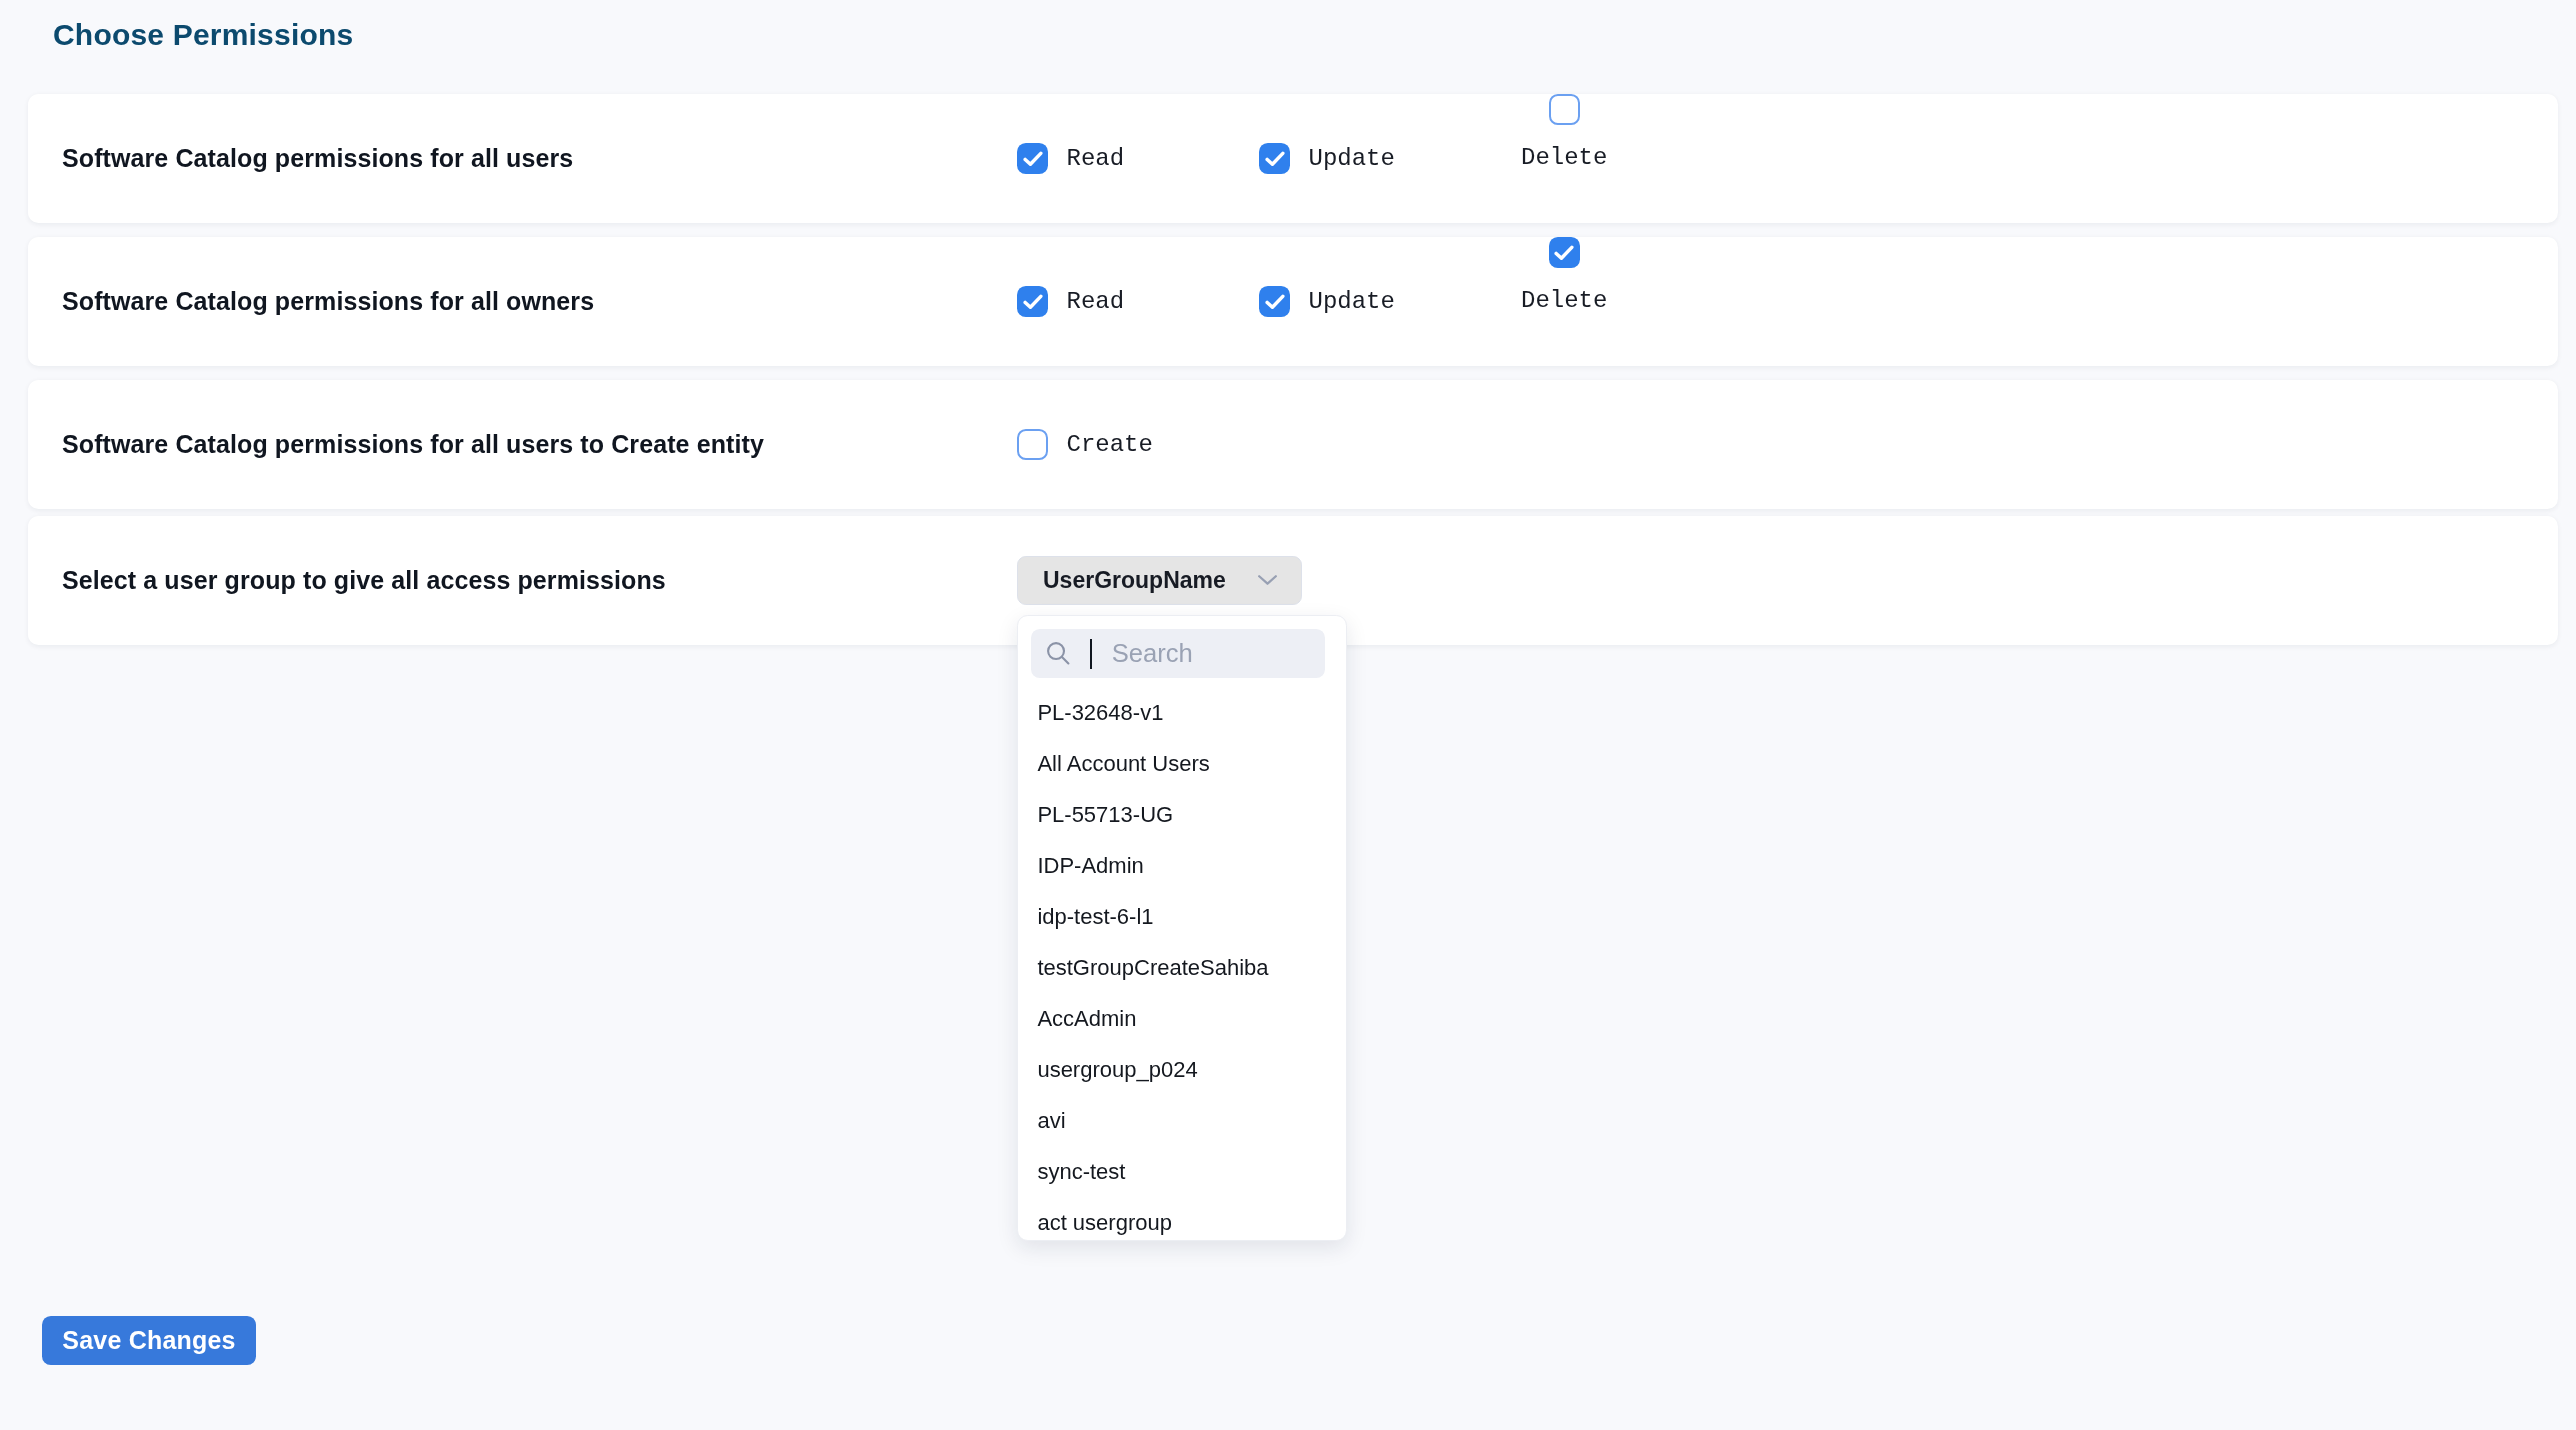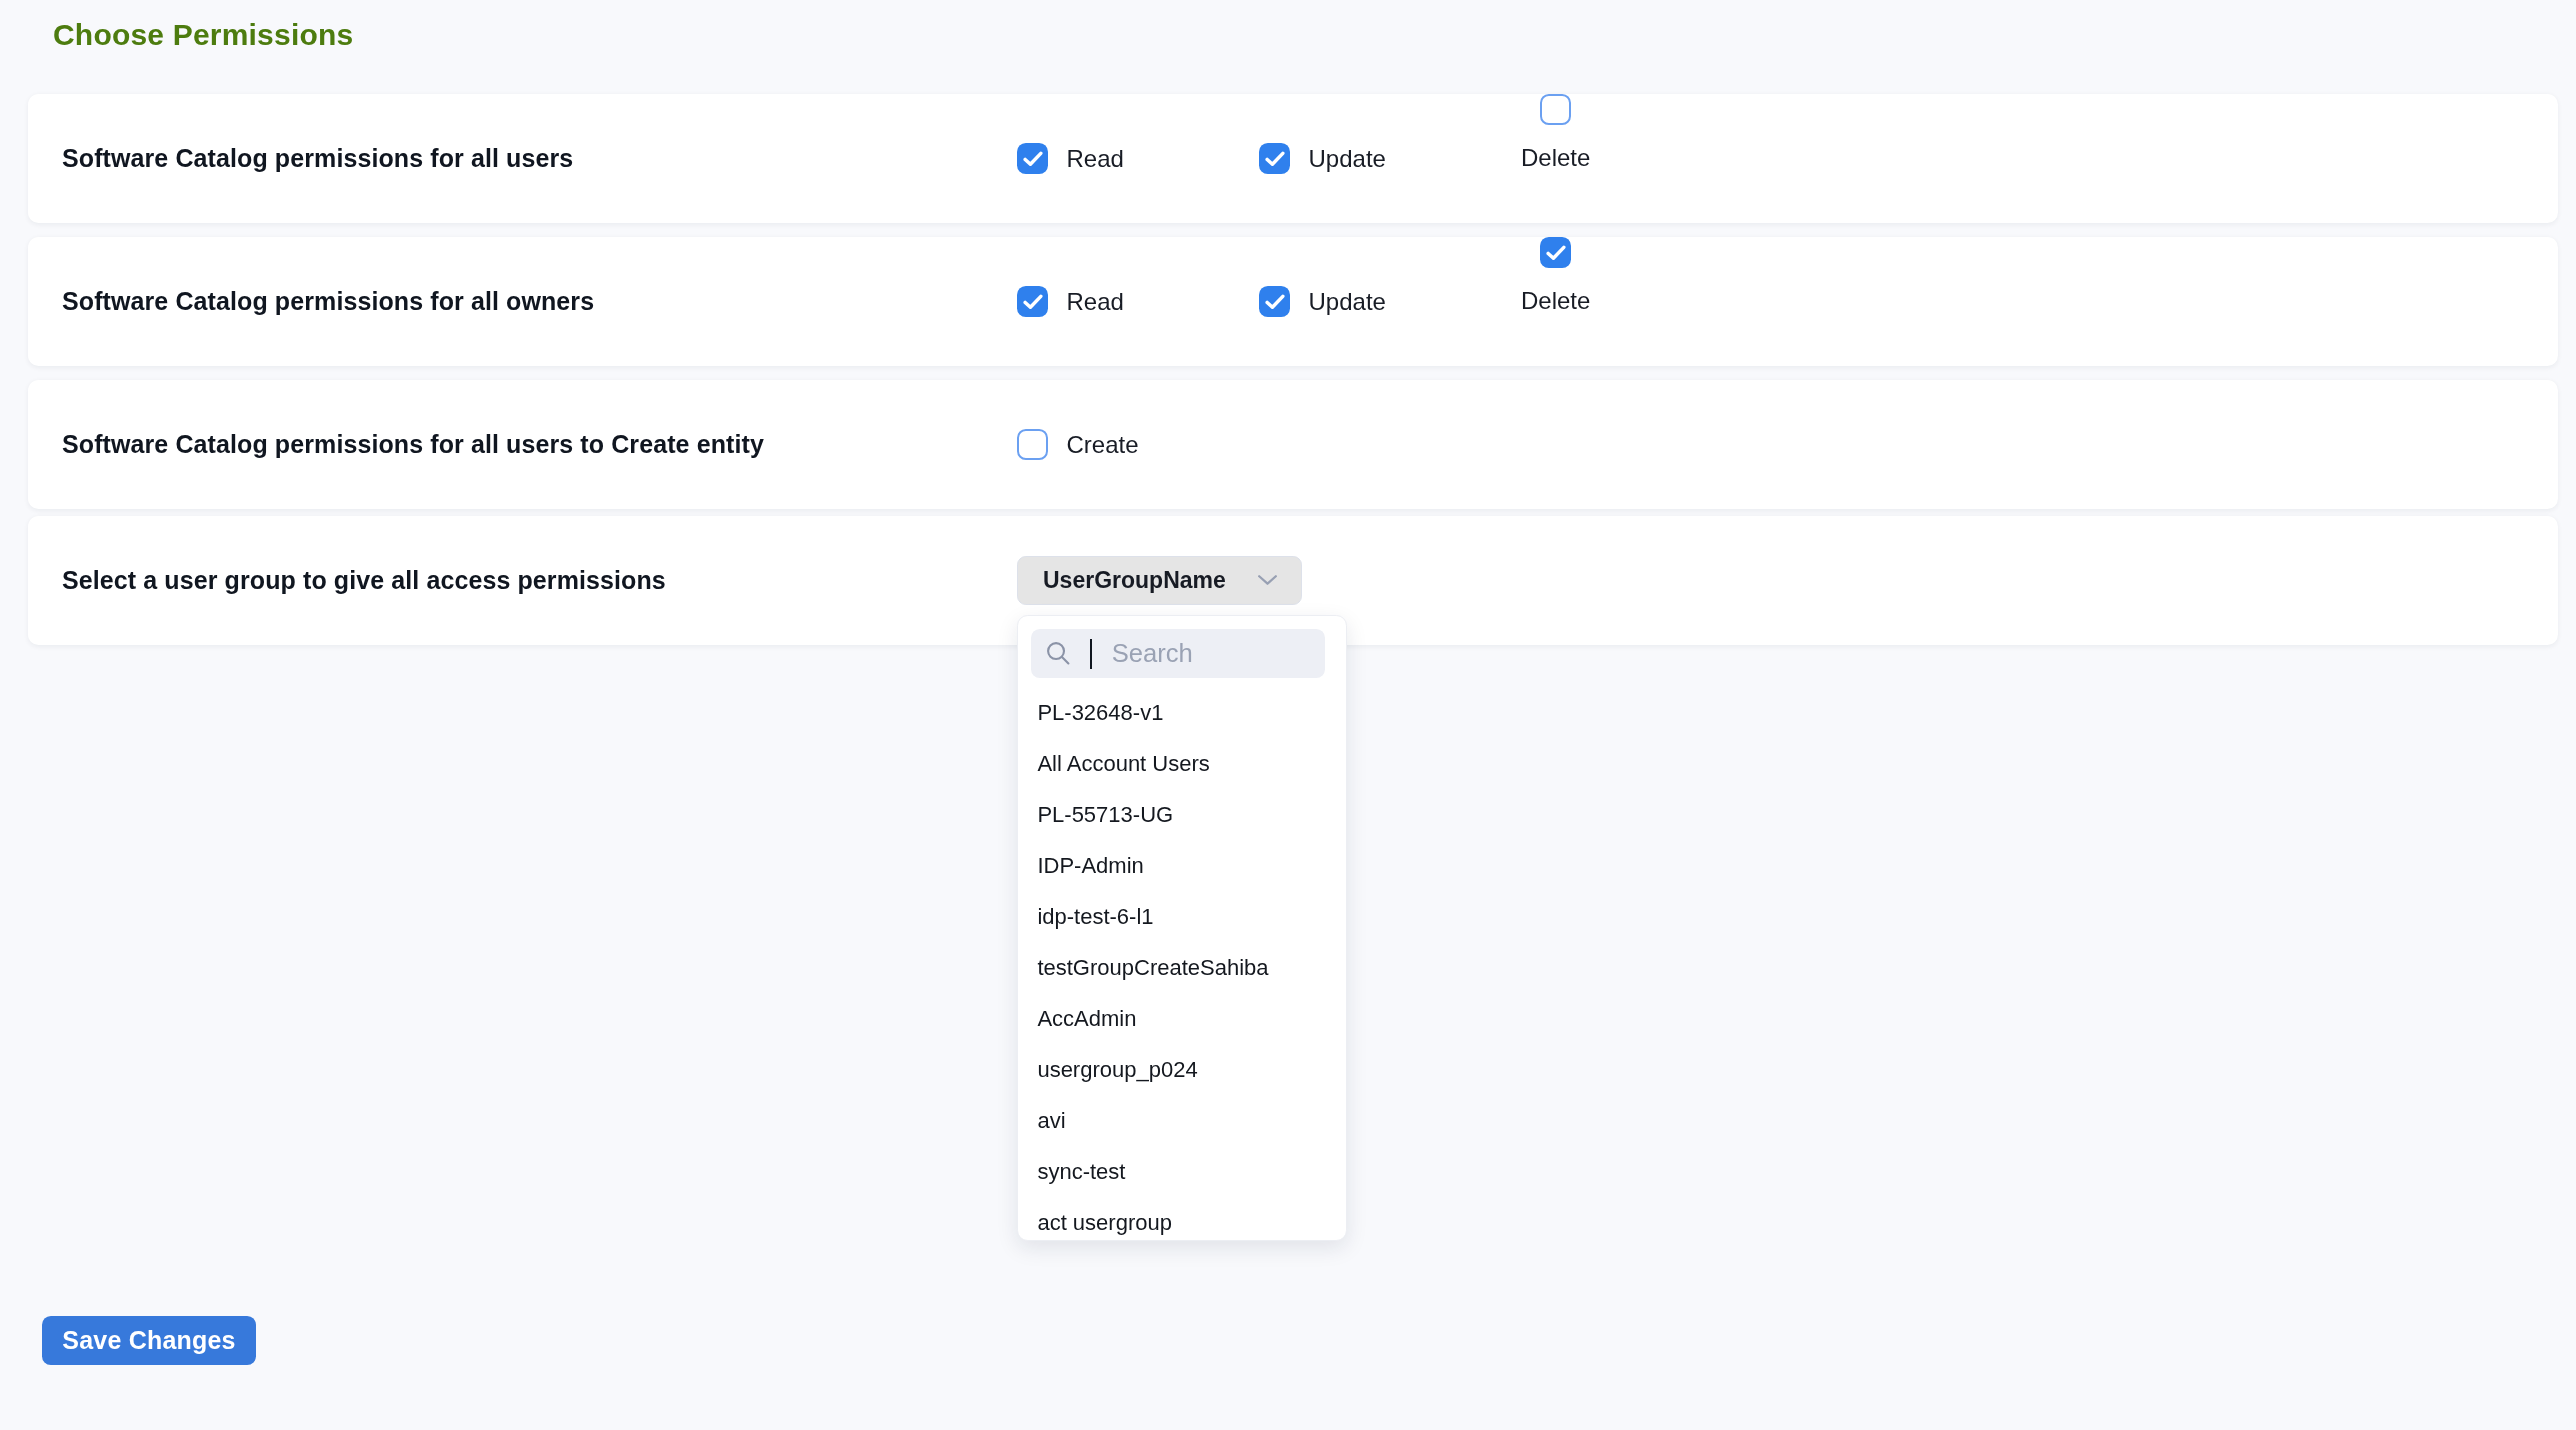--- a/index.html
+++ b/index.html
@@ -6,21 +6,21 @@
   html, body { width: 2576px; height: 1431px; }
   body {
     font-family: "Liberation Sans", "DejaVu Sans", sans-serif;
     background: #f8f9fc;
     color: #14181f;
   }
   #screen { position: relative; width: 2576px; height: 1431px; overflow: hidden; background: #f8f9fc; }
 
   .page-title {
     position: absolute; left: 53px; top: 17.6px;
-    font-size: 30px; font-weight: 700; color: #4d7c0f; letter-spacing: 0.2px;
+    font-size: 30px; font-weight: 700; color: #0c4a6e; letter-spacing: 0.2px;
   }
 
   .card {
     position: absolute; left: 28px; width: 2530px; height: 129px;
     background: #ffffff; border-radius: 10.6px;
     box-shadow: 0 1.8px 5.3px rgba(18, 28, 56, 0.06);
   }
   .card-1 { top: 94px; }
   .card-2 { top: 237px; }
   .card-3 { top: 380px; }
@@ -41,21 +41,21 @@
   .cb-col-3 { left: 1493px; flex-direction: column; }
 
   .cb {
     width: 31px; height: 31px; border-radius: 8.8px;
     display: inline-flex; align-items: center; justify-content: center;
     cursor: pointer; flex: none;
   }
   .cb.checked { background: #2f80ed; }
   .cb.unchecked { background: #ffffff; border: 2.2px solid #6ba0f1; }
   .cb svg { display: block; }
-  .cb-label { font-size: 24px; color: #181c25; }
+  .cb-label { font-size: 24px; color: #181c25; font-family: Liberation Mono, monospace; }
 
   .select-button {
     position: absolute; left: 989px; top: 40px;
     width: 285px; height: 49px;
     background: #e5e5e5; border: 1.8px solid #dde1ea; border-radius: 8.8px;
     display: flex; align-items: center; justify-content: space-between;
     padding: 0 23px 0 25px; cursor: pointer;
   }
   .select-value { font-size: 23px; font-weight: 600; color: #171b24; }
   .select-button svg { display: block; }

